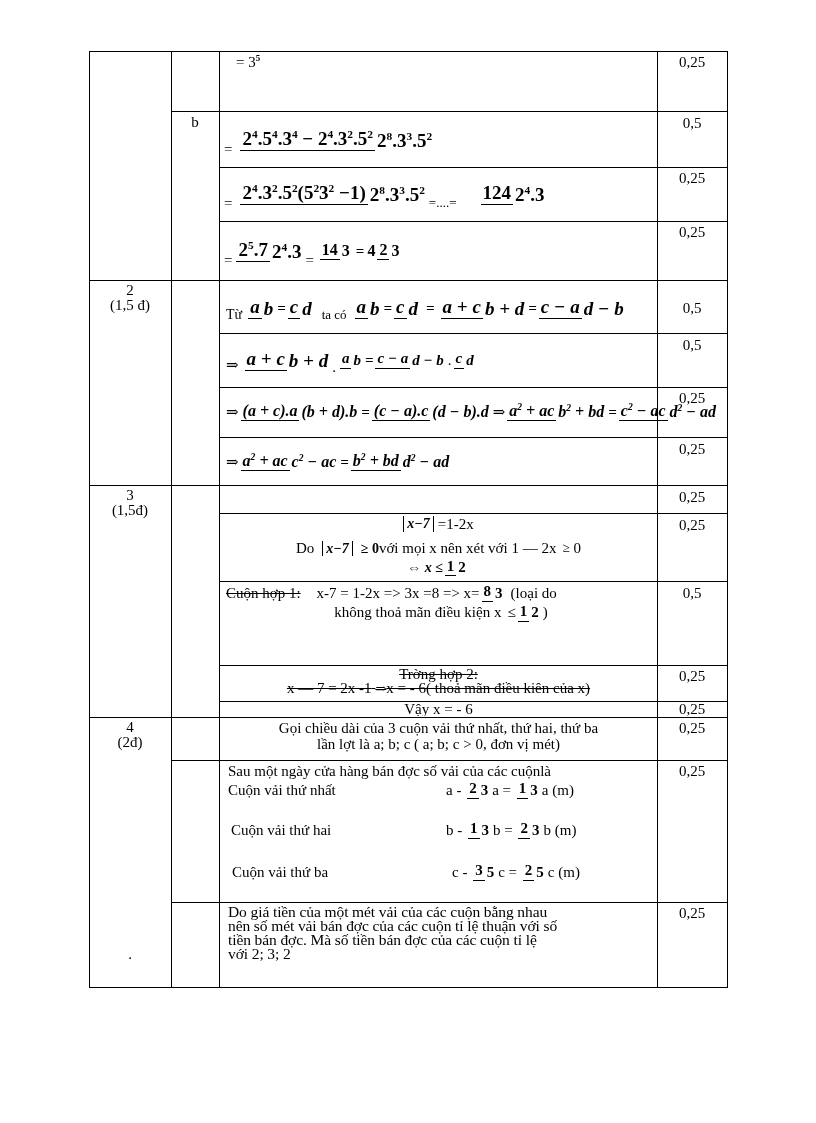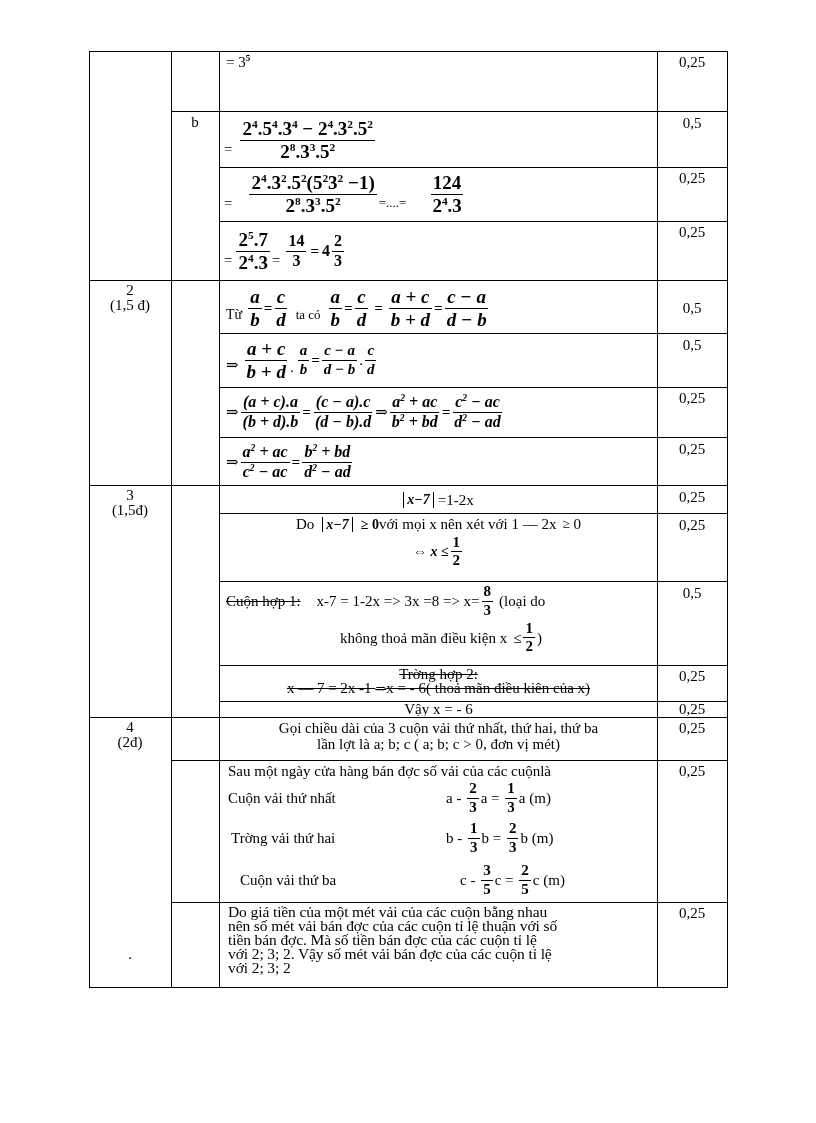--- a/index.html
+++ b/index.html
@@ -6,29 +6,29 @@
   body { width: 816px; height: 1123px; position: relative; overflow: hidden;
          font-family: "Liberation Serif", "DejaVu Serif", serif; color: #000; }
   .page { position: absolute; left: 0; top: 0; width: 816px; height: 1123px; }
   .vl { position: absolute; width: 1px; background: #000; }
   .hl { position: absolute; height: 1px; background: #000; }
   .cell { position: absolute; box-sizing: border-box; font-size: 15px; line-height: 1.1; }
   .score { text-align: center; font-size: 15px; }
   .qnum { text-align: center; font-size: 15px; line-height: 1.0; }
   .math { font-family: "Liberation Serif", "DejaVu Serif", serif; font-weight: bold; }
   .mi { font-style: italic; font-weight: bold; }
-  .frac { display: inline-flex; flex-direction: column; align-items: center; vertical-align: middle; margin: 0 2px; }
+  .frac { display: inline-flex; flex-direction: row; align-items: center; vertical-align: middle; margin: 0 2px; }
   .frac .num { padding: 0 2px 1px; border-bottom: 1px solid #000; line-height: 1.05; }
   .frac .den { padding: 1px 2px 0; line-height: 1.05; }
   .big { font-size: 19px; }
   .sm { font-size: 15px; }
   sup { font-size: 60%; vertical-align: super; line-height: 0; }
   .row { display: flex; align-items: center; white-space: nowrap; }
   .u { text-decoration: line-through; text-decoration-thickness: 1px; }
-  .center { justify-content: center; }
+  .center { justify-content: center; margin-top: 24px; }
   .para { font-size: 15.5px; line-height: 14px; letter-spacing: -0.1px; }
 </style>
 </head>
 <body>
 
 <div class="page">
 
   <div class="vl" style="left:89px; top:51px; height:937px;"></div>
   <div class="vl" style="left:171px; top:51px; height:937px;"></div>
   <div class="vl" style="left:219px; top:51px; height:937px;"></div>
@@ -46,41 +46,41 @@
   <div class="hl" style="left:89px; top:485px; width:639px;"></div>
   <div class="hl" style="left:219px; top:513px; width:509px;"></div>
   <div class="hl" style="left:219px; top:581px; width:509px;"></div>
   <div class="hl" style="left:219px; top:665px; width:509px;"></div>
   <div class="hl" style="left:219px; top:701px; width:509px;"></div>
   <div class="hl" style="left:89px; top:717px; width:639px;"></div>
   <div class="hl" style="left:171px; top:760px; width:557px;"></div>
   <div class="hl" style="left:171px; top:902px; width:557px;"></div>
   <div class="hl" style="left:89px; top:987px; width:639px;"></div>
 
-  <div class="cell" style="left:226px; top:54px; width:420px;">
+  <div class="cell" style="left:236px; top:54px; width:420px;">
     <span class="sm">= 3<sup style="font-weight:bold">5</sup></span>
   </div>
   <div class="cell score" style="left:657px; top:54px; width:70px;">0,25</div>
 
   <div class="cell" style="left:171px; top:114px; width:48px; text-align:center;">
     <span>b</span>
   </div>
 
   <div class="cell row" style="left:224px; top:114px; width:430px; height:52px;">
     <span style="margin-top:18px;">=</span>
     <span class="frac math big" style="margin-left:8px;">
       <span class="num">2<sup>4</sup>.5<sup>4</sup>.3<sup>4</sup> − 2<sup>4</sup>.3<sup>2</sup>.5<sup>2</sup></span>
       <span class="den">2<sup>8</sup>.3<sup>3</sup>.5<sup>2</sup></span>
     </span>
   </div>
   <div class="cell score" style="left:657px; top:115px; width:70px;">0,5</div>
 
   <div class="cell row" style="left:224px; top:168px; width:430px; height:52px;">
     <span style="margin-top:18px;">=</span>
-    <span class="frac math big" style="margin-left:17px;">
+    <span class="frac math big" style="margin-left:8px;">
       <span class="num">2<sup>4</sup>.3<sup>2</sup>.5<sup>2</sup>(5<sup>2</sup>3<sup>2</sup> −1)</span>
       <span class="den">2<sup>8</sup>.3<sup>3</sup>.5<sup>2</sup></span>
     </span>
     <span style="margin-top:18px; font-size:13px;">=....=</span>
     <span class="frac math big" style="margin-left:24px;">
       <span class="num">124</span>
       <span class="den">2<sup>4</sup>.3</span>
     </span>
   </div>
   <div class="cell score" style="left:657px; top:170px; width:70px;">0,25</div>
@@ -299,37 +299,37 @@
       <span>a</span>
         <span>&nbsp;=&nbsp;</span>
       <span class="frac math">
           <span class="num">1</span>
           <span class="den">3</span>
         </span>
       <span>a (m)</span>
     </div>
 
     <div class="row" style="position:absolute; top:58px; left:3px; width:425px;">
-      <span style="width:215px;">Trờng vải thứ hai</span>
+      <span style="width:215px;">Cuộn vải thứ hai</span>
       <span>b</span>
         <span>&nbsp;-&nbsp;</span>
       <span class="frac math">
           <span class="num">1</span>
           <span class="den">3</span>
         </span>
       <span>b</span>
         <span>&nbsp;=&nbsp;</span>
       <span class="frac math">
           <span class="num">2</span>
           <span class="den">3</span>
         </span>
       <span>b (m)</span>
     </div>
 
-    <div class="row" style="position:absolute; top:100px; left:12px; width:428px;">
+    <div class="row" style="position:absolute; top:100px; left:4px; width:428px;">
       <span style="width:220px;">Cuộn vải thứ ba</span>
       <span>c</span>
         <span>&nbsp;-&nbsp;</span>
       <span class="frac math">
           <span class="num">3</span>
           <span class="den">5</span>
         </span>
       <span>c</span>
         <span>&nbsp;=&nbsp;</span>
       <span class="frac math">
@@ -340,18 +340,17 @@
     </div>
   </div>
   <div class="cell score" style="left:657px; top:763px; width:70px;">0,25</div>
 
   <div class="cell" style="left:89px; top:946px; width:82px; text-align:center;">.</div>
 
   <div class="cell para" style="left:228px; top:905px; width:428px; height:82px; overflow:hidden;">
     <div style="white-space:nowrap;">Do giá tiền của một mét vải của các cuộn bằng nhau</div>
     <div style="white-space:nowrap;">nên số mét vải bán đợc   của các cuộn tỉ lệ thuận với số</div>
     <div style="white-space:nowrap;">tiền bán đợc.   Mà số tiền bán đợc   của các cuộn tỉ lệ</div>
-    <div style="white-space:nowrap;">với 2; 3; 2. Vậy số mét vải bán đợc   của các cuộn tỉ lệ</div>
     <div style="white-space:nowrap;">với 2; 3; 2</div>
   </div>
   <div class="cell score" style="left:657px; top:905px; width:70px;">0,25</div>
 
 </div>
 
 </body></html>

